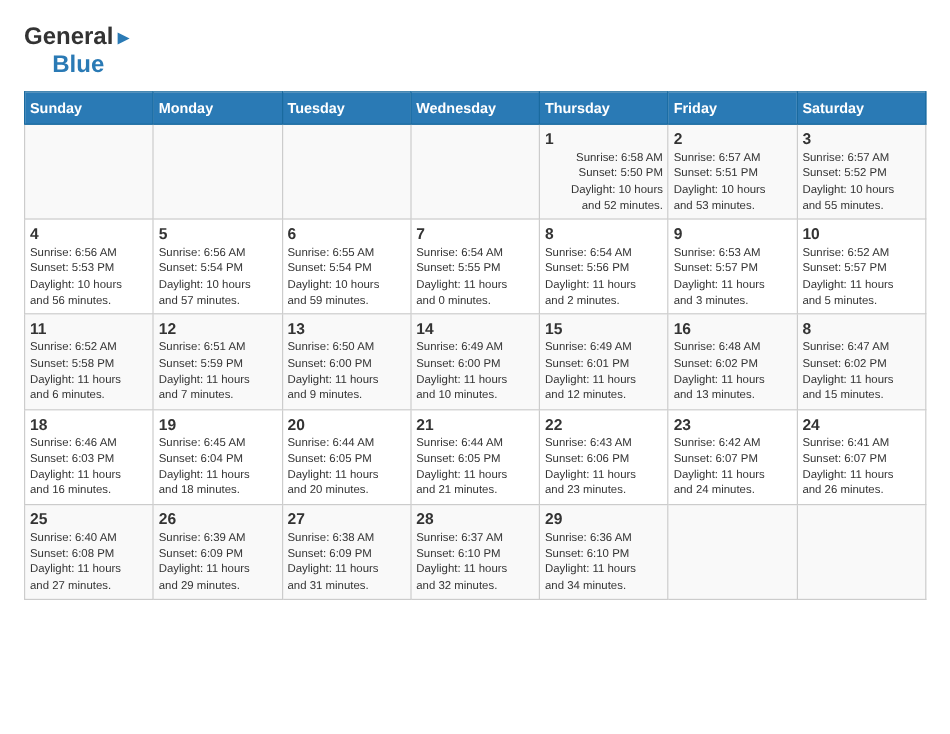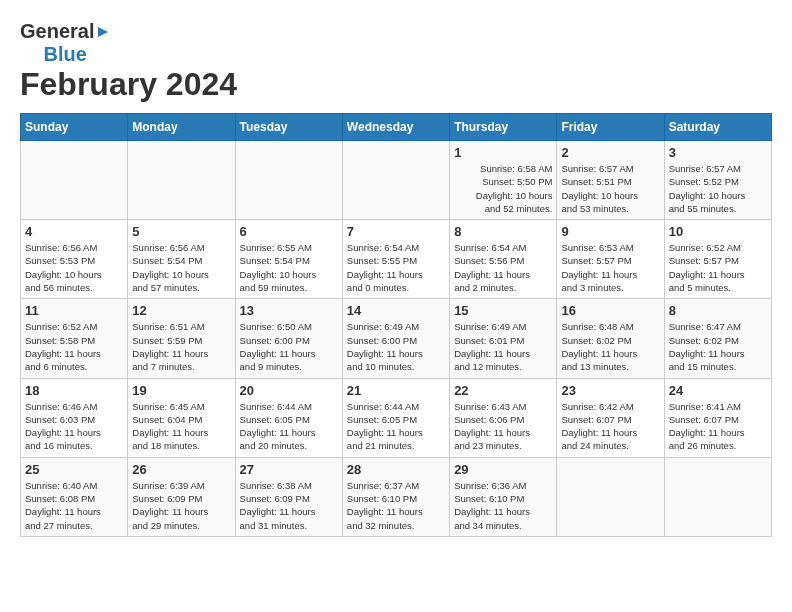--- a/index.html
+++ b/index.html
@@ -86,21 +86,20 @@
       <div style="font-size:20px; font-weight:bold; color:#333; display:flex; align-items:center; gap:2px;">
         <span>General</span>
         <svg width="14" height="14" viewBox="0 0 14 14">
           <polygon points="2,2 12,7 2,12" fill="#2a7ab5"></polygon>
         </svg>
       </div>
       <div style="font-size:20px; font-weight:bold; color:#2a7ab5;text-align:center;">Blue</div>
     </div>
   </div>
   <div class="title-section">
-    <h1>February 2024</h1>
   </div>
 </div>
 
 <table>
   <thead>
     <tr>
       <th>Sunday</th>
       <th>Monday</th>
       <th>Tuesday</th>
       <th>Wednesday</th>

